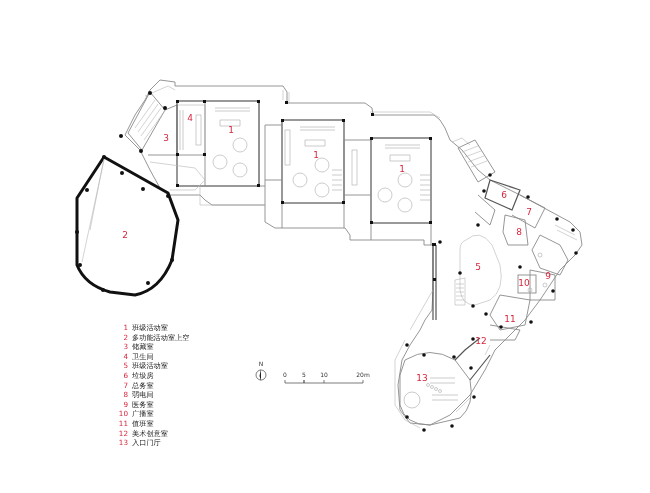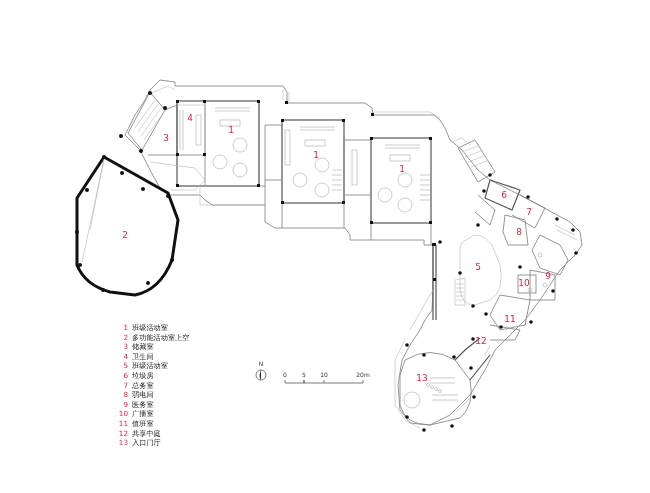--- a/index.html
+++ b/index.html
@@ -251,19 +251,19 @@
   <div class="legend-row">
       <span class="legend-num">10</span>
       <span>广播室</span>
     </div>
   <div class="legend-row">
       <span class="legend-num">11</span>
       <span>值班室</span>
     </div>
   <div class="legend-row">
       <span class="legend-num">12</span>
-      <span>共享中庭</span>
+      <span>美术创意室</span>
     </div>
   <div class="legend-row">
       <span class="legend-num">13</span>
       <span>入口门厅</span>
     </div>
 </div>
 
 </body></html>

